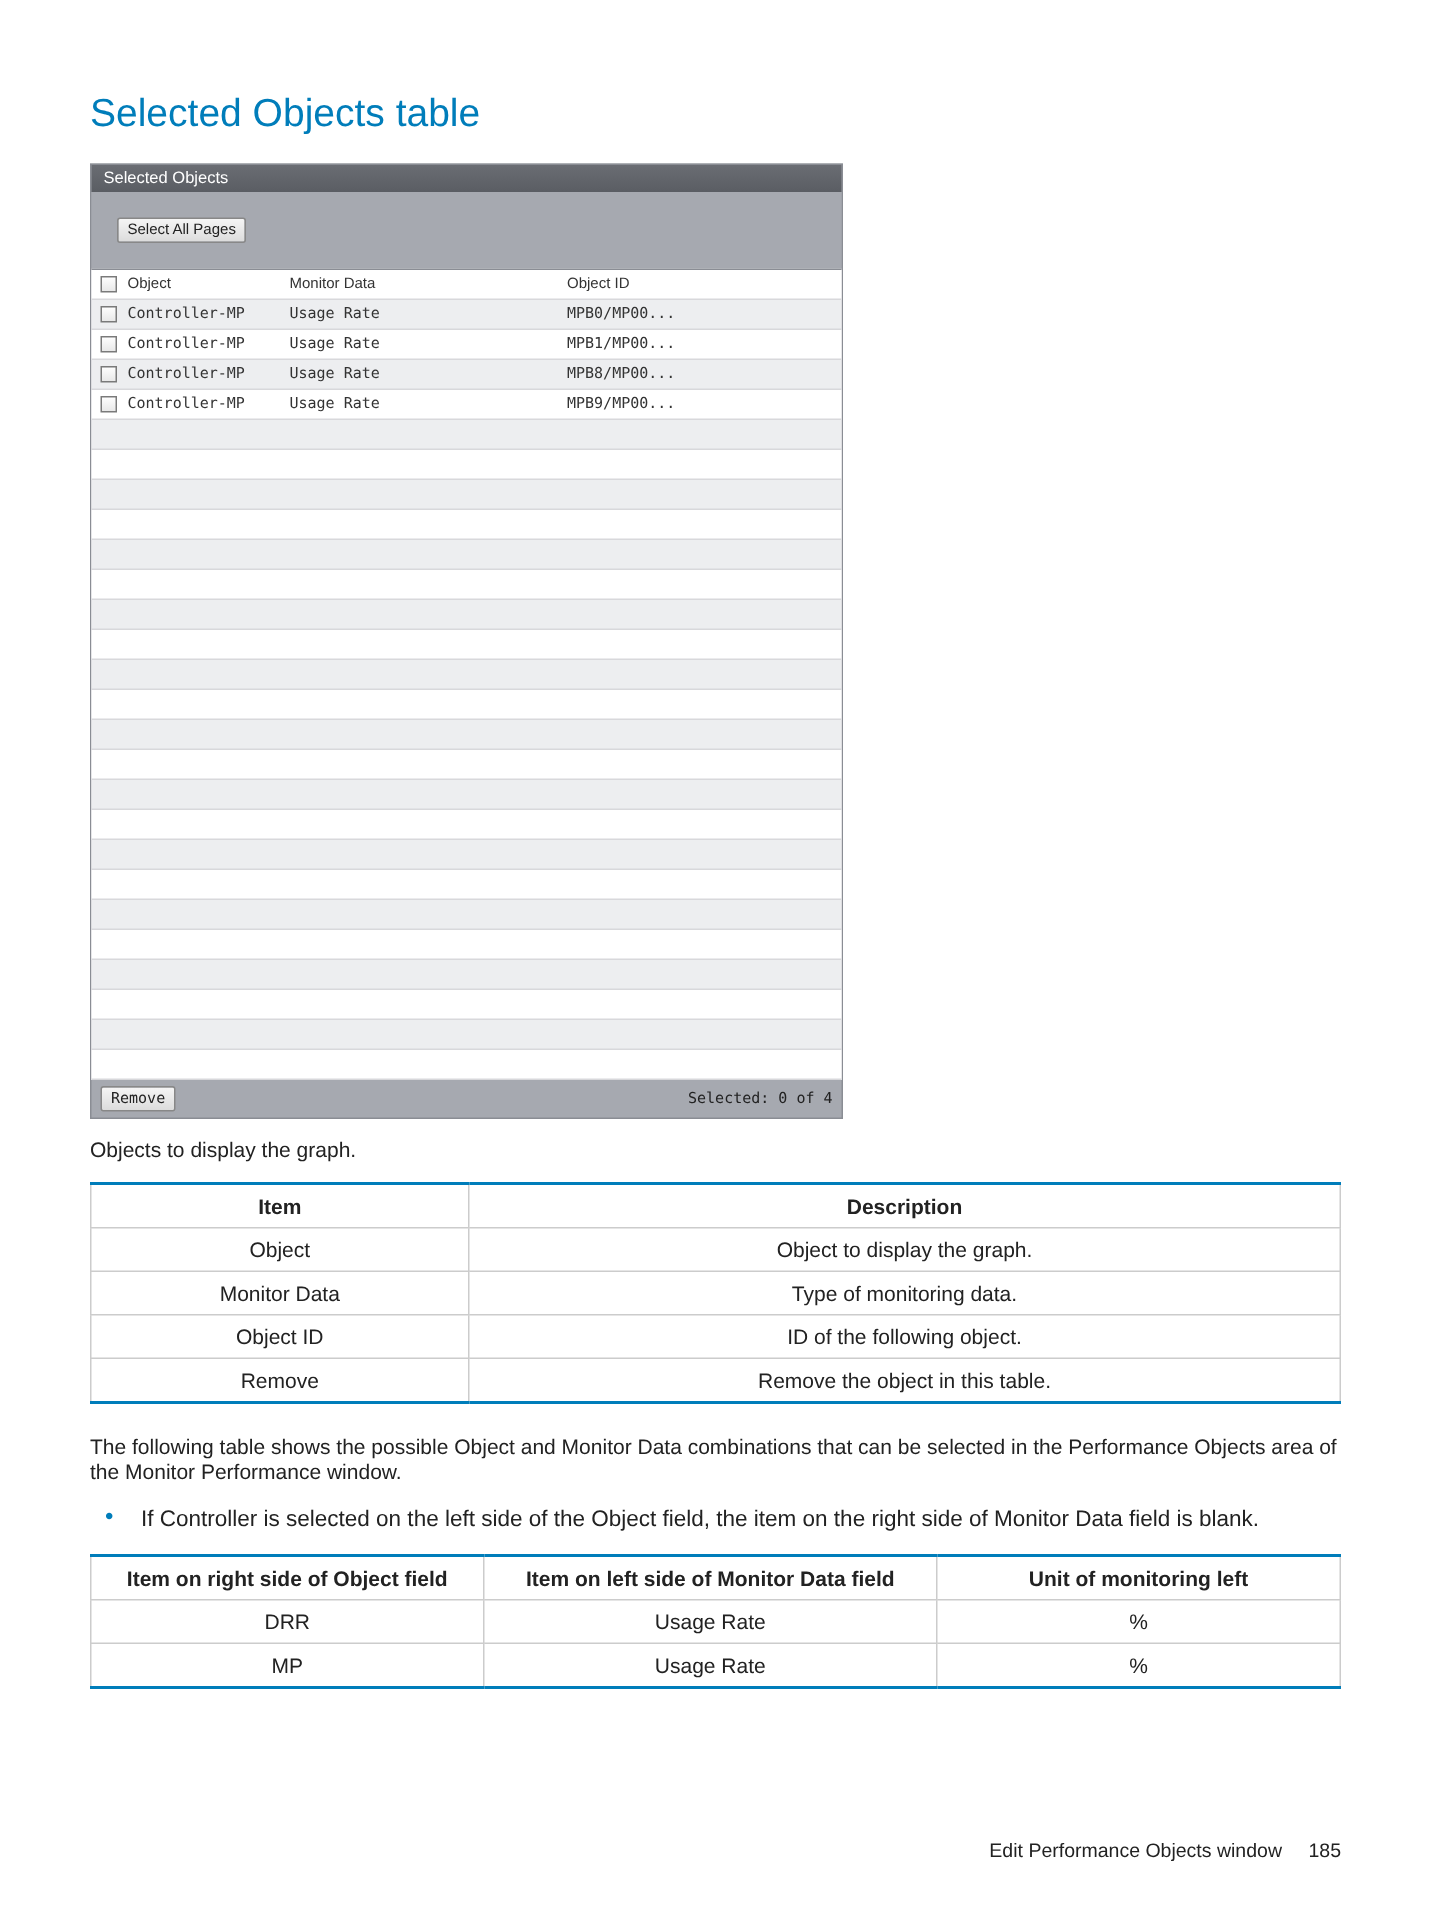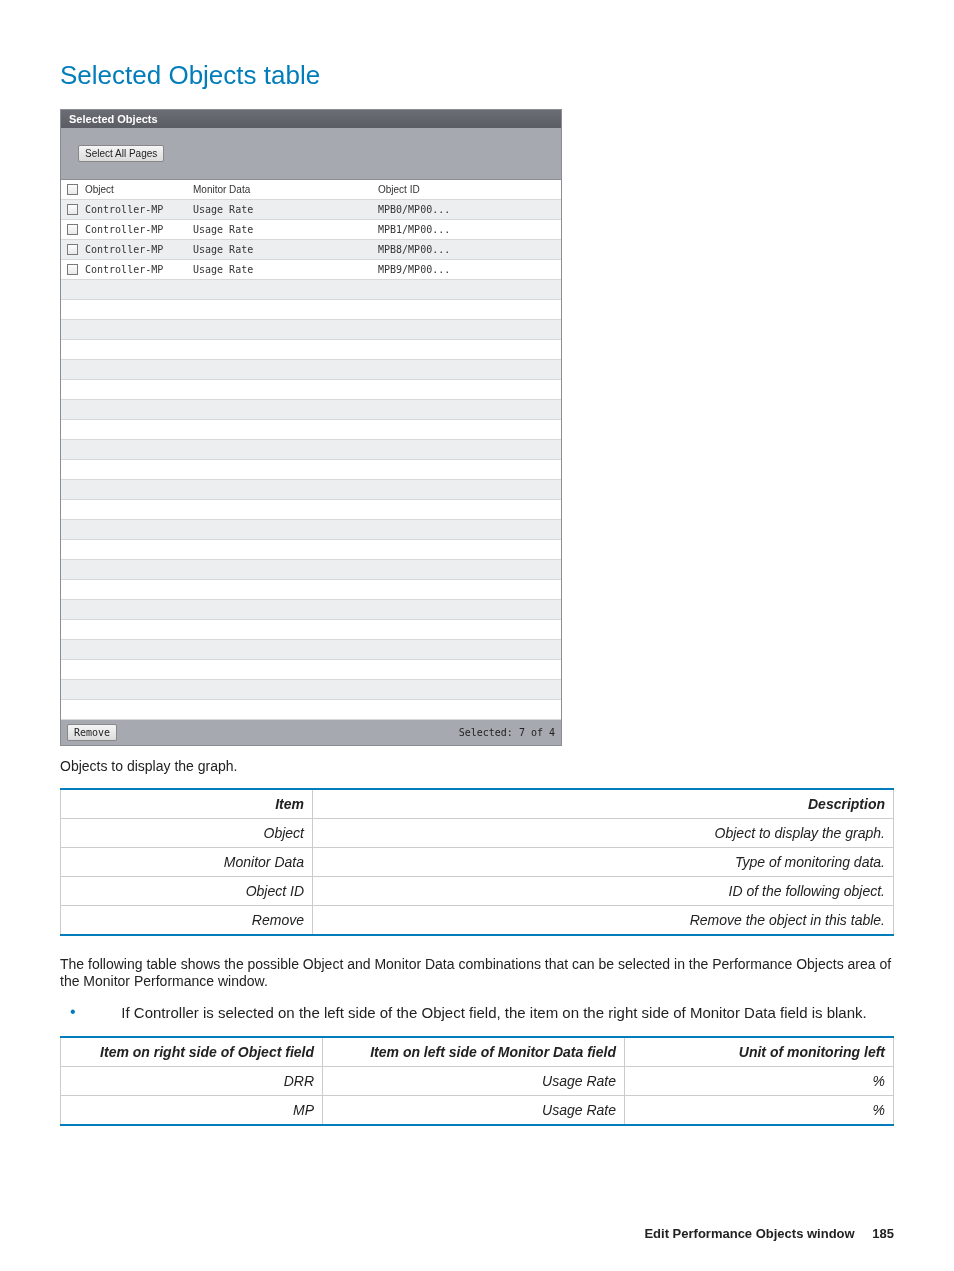--- a/index.html
+++ b/index.html
@@ -42,21 +42,21 @@
     width: 500px;
     border: 1px solid var(--panel-border);
     background: var(--panel-grey);
     font-family: Verdana, Tahoma, sans-serif;
     font-size: 10px;
     color: #222;
   }
   .so-title {
     background: linear-gradient(#6a6d73, #5a5d63);
     color: #fff;
-    font-weight: bold;
+    font-weight: normal;
     font-size: 11px;
     padding: 3px 8px;
   }
   .so-toolbar {
     padding: 17px;
     background: var(--panel-grey);
   }
   .so-btn {
     display: inline-block;
     background: linear-gradient(#f5f5f5, #dcdcdc);
@@ -109,33 +109,31 @@
   
   table.desc {
     width: 100%;
     border-collapse: collapse;
     font-size: 14px;
     margin: 6px 0 20px 0;
   }
   table.desc th, table.desc td {
     border: 1px solid var(--border-grey);
     padding: 6px 8px;
-    text-align: right;
+    text-align: center;
     vertical-align: top;
     font-weight: 300;
-    font-style: italic;
   }
   table.desc th { font-weight: bold; }
   table.desc tr:first-child th { border-top: 2px solid var(--hp-blue); }
   table.desc tr:last-child td { border-bottom: 2px solid var(--hp-blue); }
   ul.bullets {
     list-style: none;
     padding: 0;
     margin: 6px 0 14px 0;
-    text-align: center;
   }
   ul.bullets li {
     position: relative;
     padding-left: 34px;
     font-size: 15px;
     font-weight: 300;
     line-height: 1.3;
     margin-bottom: 6px;
   }
   ul.bullets li::before {
@@ -144,21 +142,21 @@
     left: 10px;
     color: var(--hp-blue);
     font-size: 16px;
     line-height: 1.1;
   }
   .page-footer {
     position: absolute;
     bottom: 30px;
     right: 60px;
     font-size: 13px;
-    font-weight: 700;
+    font-weight: 400;
   }
   .page-num { margin-left: 14px; }
 </style>
 </head>
 <body>
 
 <div class="page">
 
   <h2 class="section">Selected Objects table</h2>
 
@@ -365,21 +363,21 @@
             <div class="so-col-chk"></div>
             <div class="so-col-obj"></div>
             <div class="so-col-mon"></div>
             <div class="so-col-oid"></div>
             <div class="so-col-rest"></div>
           </div>
         </div>
     </div>
     <div class="so-footer">
       <span class="so-btn">Remove</span>
-      <span>Selected: 7  of 4</span>
+      <span>Selected: 0  of 4</span>
     </div>
   </div>
 
   <p class="body-text">Objects to display the graph.</p>
 
   <table class="desc">
     <tbody>
         <tr>
       <th style="width:235px">Item</th>
       <th>Description</th>

